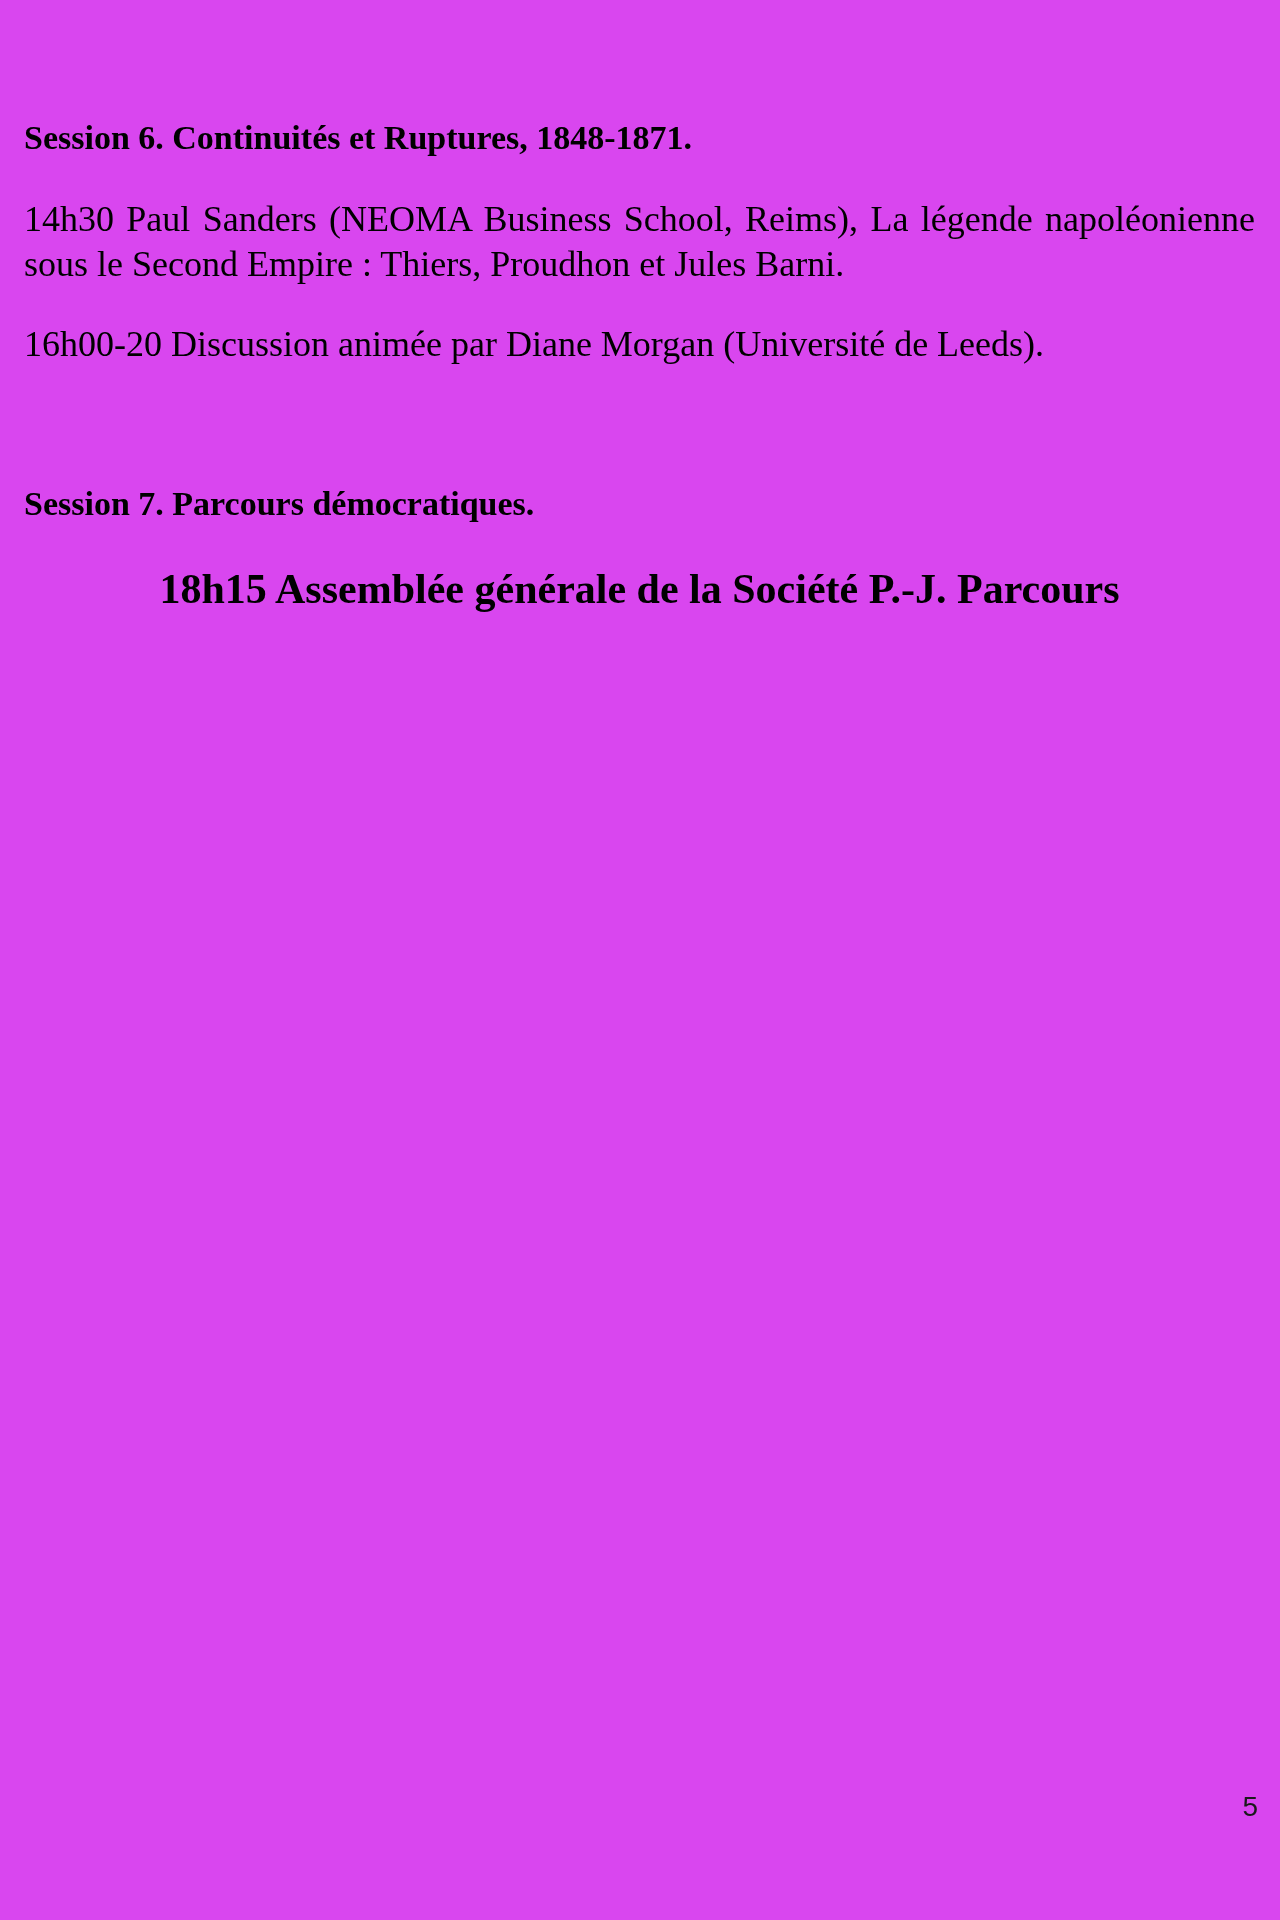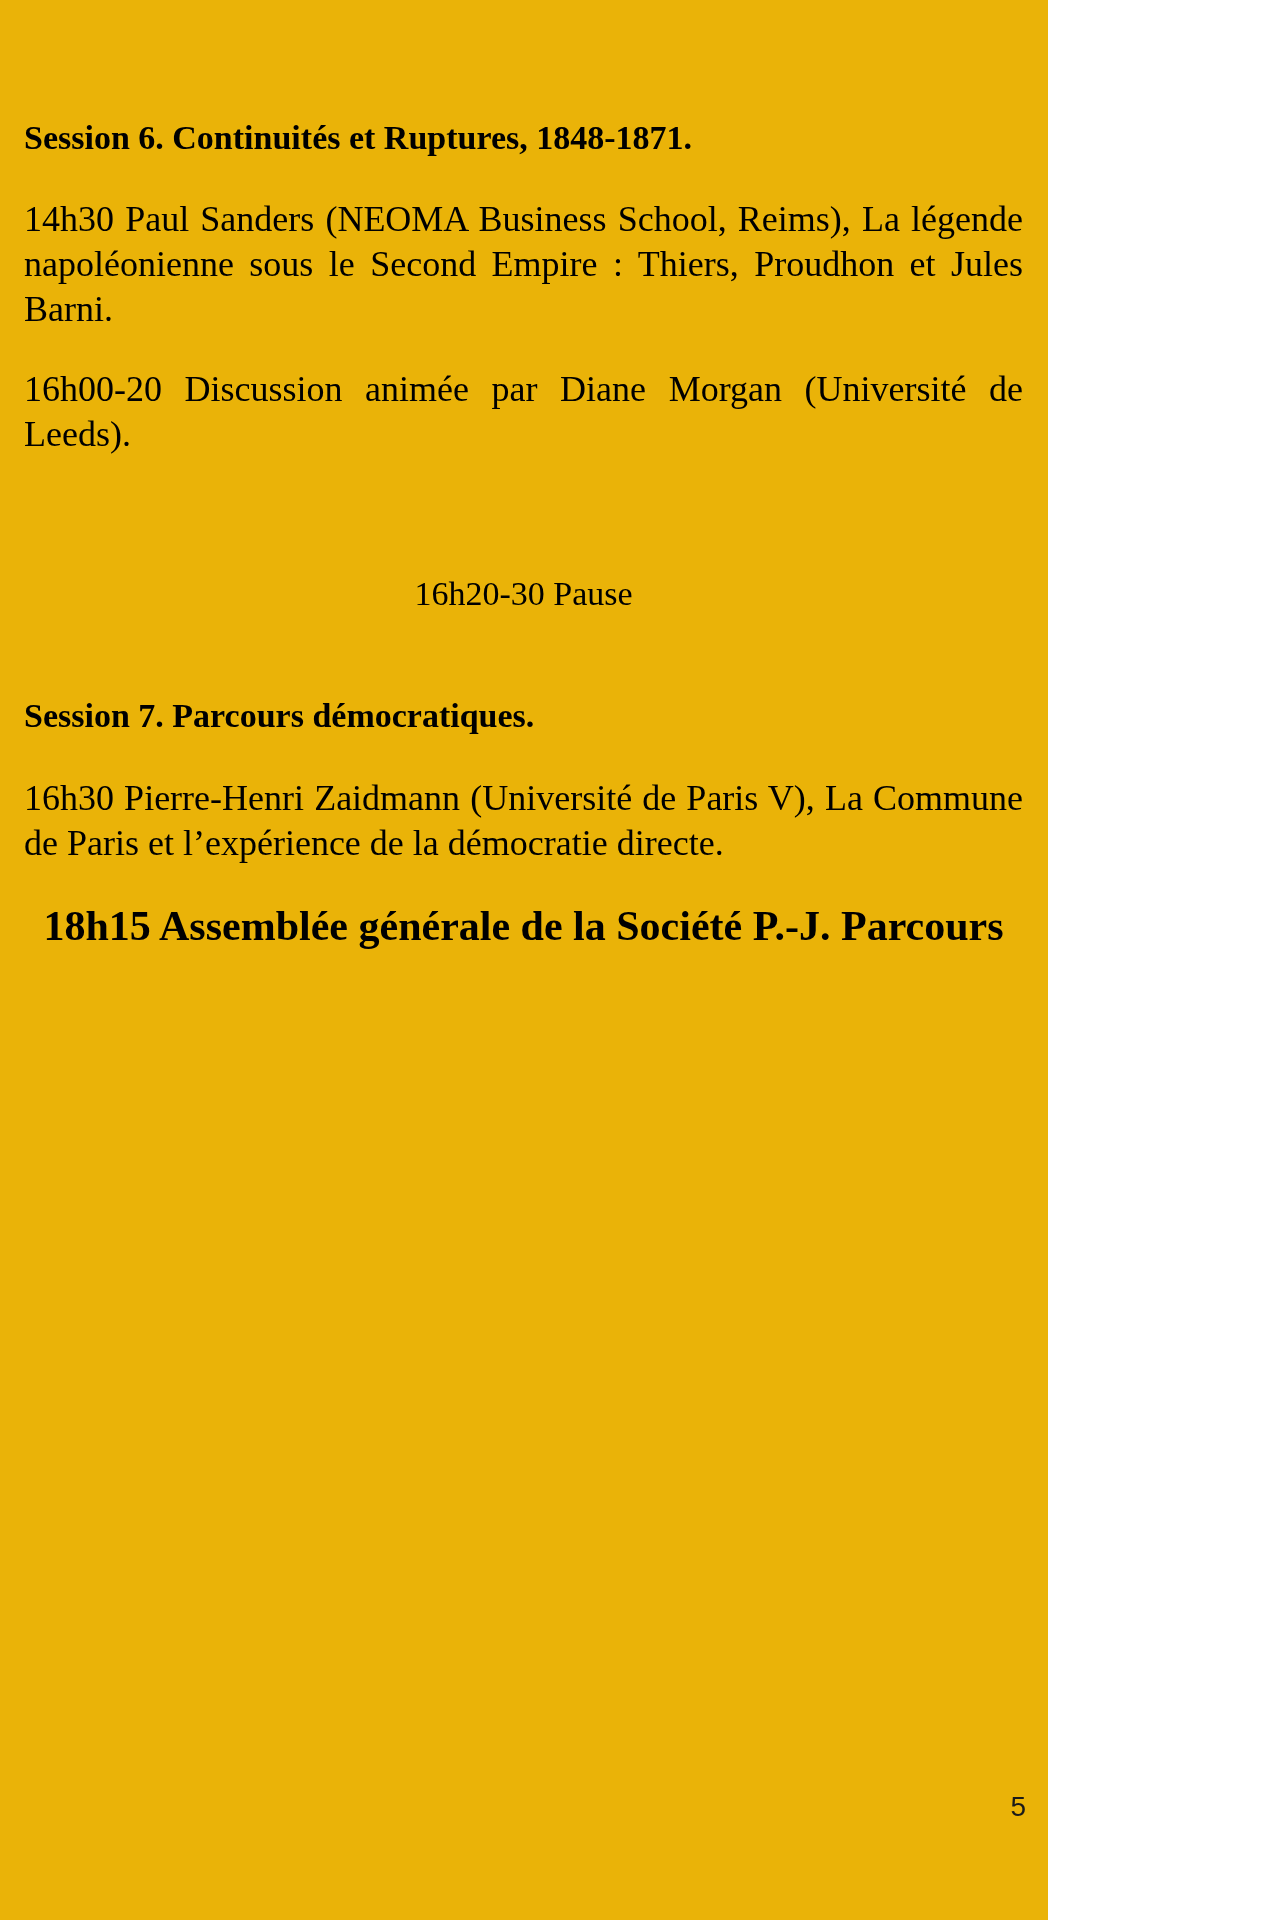--- a/index.html
+++ b/index.html
@@ -9,23 +9,23 @@
   }
   body {
     width: 1280px;
     height: 1920px;
     overflow: hidden;
     font-family: "Liberation Serif", serif;
     color: #000000;
   }
   .page {
     position: relative;
-    width: 1048px;
+    width: 1280px;
     height: 1920px;
-    background: #eab308;
+    background: #d946ef;
   }
   .content {
     padding: 117px 25px 0 24px;
   }
   .session-heading {
     font-weight: bold;
     font-size: 34px;
     line-height: 41px;
     margin: 0 0 39px 0;
     text-align: left;
@@ -74,25 +74,23 @@
 <div class="page">
   <div class="content">
 
     <h2 class="session-heading">Session 6. Continuités et Ruptures, 1848-1871.</h2>
 
     <p class="talk">14h30 Paul Sanders (NEOMA Business School, Reims), La légende napoléonienne sous le Second Empire : Thiers, Proudhon et Jules Barni.</p>
 
 
     <p class="talk before-pause">16h00-20 Discussion animée par Diane Morgan (Université de Leeds).</p>
 
-    <p class="pause-line">16h20-30 Pause</p>
 
     <h2 class="session-heading s7">Session 7. Parcours démocratiques.</h2>
 
-    <p class="talk">16h30 Pierre-Henri Zaidmann (Université de Paris V), La Commune de Paris et l’expérience de la démocratie directe.</p>
 
 
 
     <h1 class="assembly">18h15 Assemblée générale de la Société P.-J. Parcours</h1>
 
   </div>
 
   <div class="page-number">5</div>
 </div>
 

